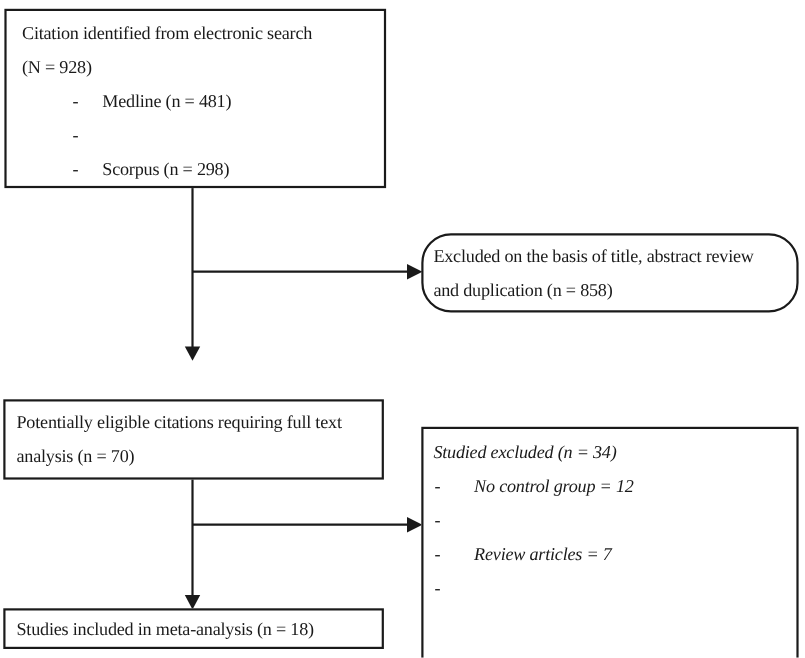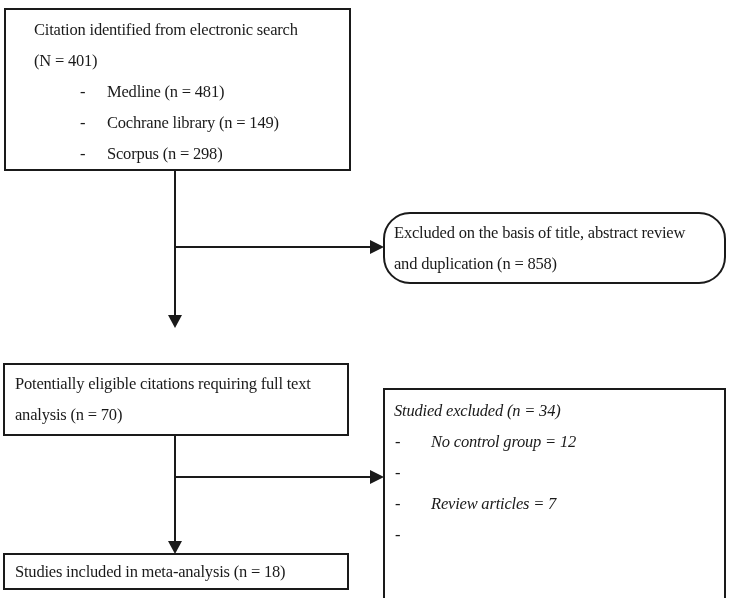--- a/index.html
+++ b/index.html
@@ -24,21 +24,21 @@
     border: 2px solid #1a1a1a;
     background: #ffffff;
     line-height: 31px;
     white-space: nowrap;
   }
   .box .line { white-space: nowrap; }
   .item { display: flex; }
   .bullet { flex: 0 0 auto; text-align: left; }
 
   
-  #box-identified        { left: 4px;   top: 8px;   width: 347px; height: 163px; padding: 4px 10px 0 28px; }
+  #box-identified        { left: 4px;   top: 8px;   width: 347px; height: 163px; padding: 4px 10px 0 14px; }
   #box-excluded-initial  { left: 383px; top: 212px; width: 343px; height: 72px;  padding: 3px 9px 0 9px; border-radius: 27px; }
   #box-fulltext          { left: 3px;   top: 327px; width: 346px; height: 73px;  padding: 3px 10px 0 10px; margin-top: 36px; }
   #box-excluded-fulltext { left: 383px; top: 388px; width: 343px; height: 217px; padding: 5px 9px 12px 9px; font-style: italic; }
   #box-included          { left: 3px;   top: 553px; width: 346px; height: 37px;  padding: 1px 10px 0 10px; }
 
   
   #box-identified .item        { margin-left: 46px; }
   #box-identified .bullet      { width: 27px; }
   #box-excluded-fulltext .item   { margin-left: 1px; }
   #box-excluded-fulltext .bullet { width: 36px; }
@@ -74,28 +74,27 @@
     </g>
 
     <g>
       <line x1="175" y1="477" x2="372" y2="477" stroke="#1a1a1a" stroke-width="2"></line>
       <polygon points="370,470 370,484 384,477" fill="#1a1a1a"></polygon>
     </g>
   </svg>
 
   <div class="box" id="box-identified">
     <div class="line">Citation identified from electronic search</div>
-    <div class="line">(N = 401)</div>
+    <div class="line">(N = 928)</div>
     <div class="item">
       <span class="bullet">-</span>
       <span>Medline (n = 481)</span>
     </div>
     <div class="item">
       <span class="bullet">-</span>
-      <span>Cochrane library (n = 149)</span>
     </div>
     <div class="item">
       <span class="bullet">-</span>
       <span>Scorpus (n = 298)</span>
     </div>
   </div>
 
   <div class="box" id="box-excluded-initial">
     <div class="line">Excluded on the basis of title, abstract review</div>
     <div class="line">and duplication (n = 858)</div>

